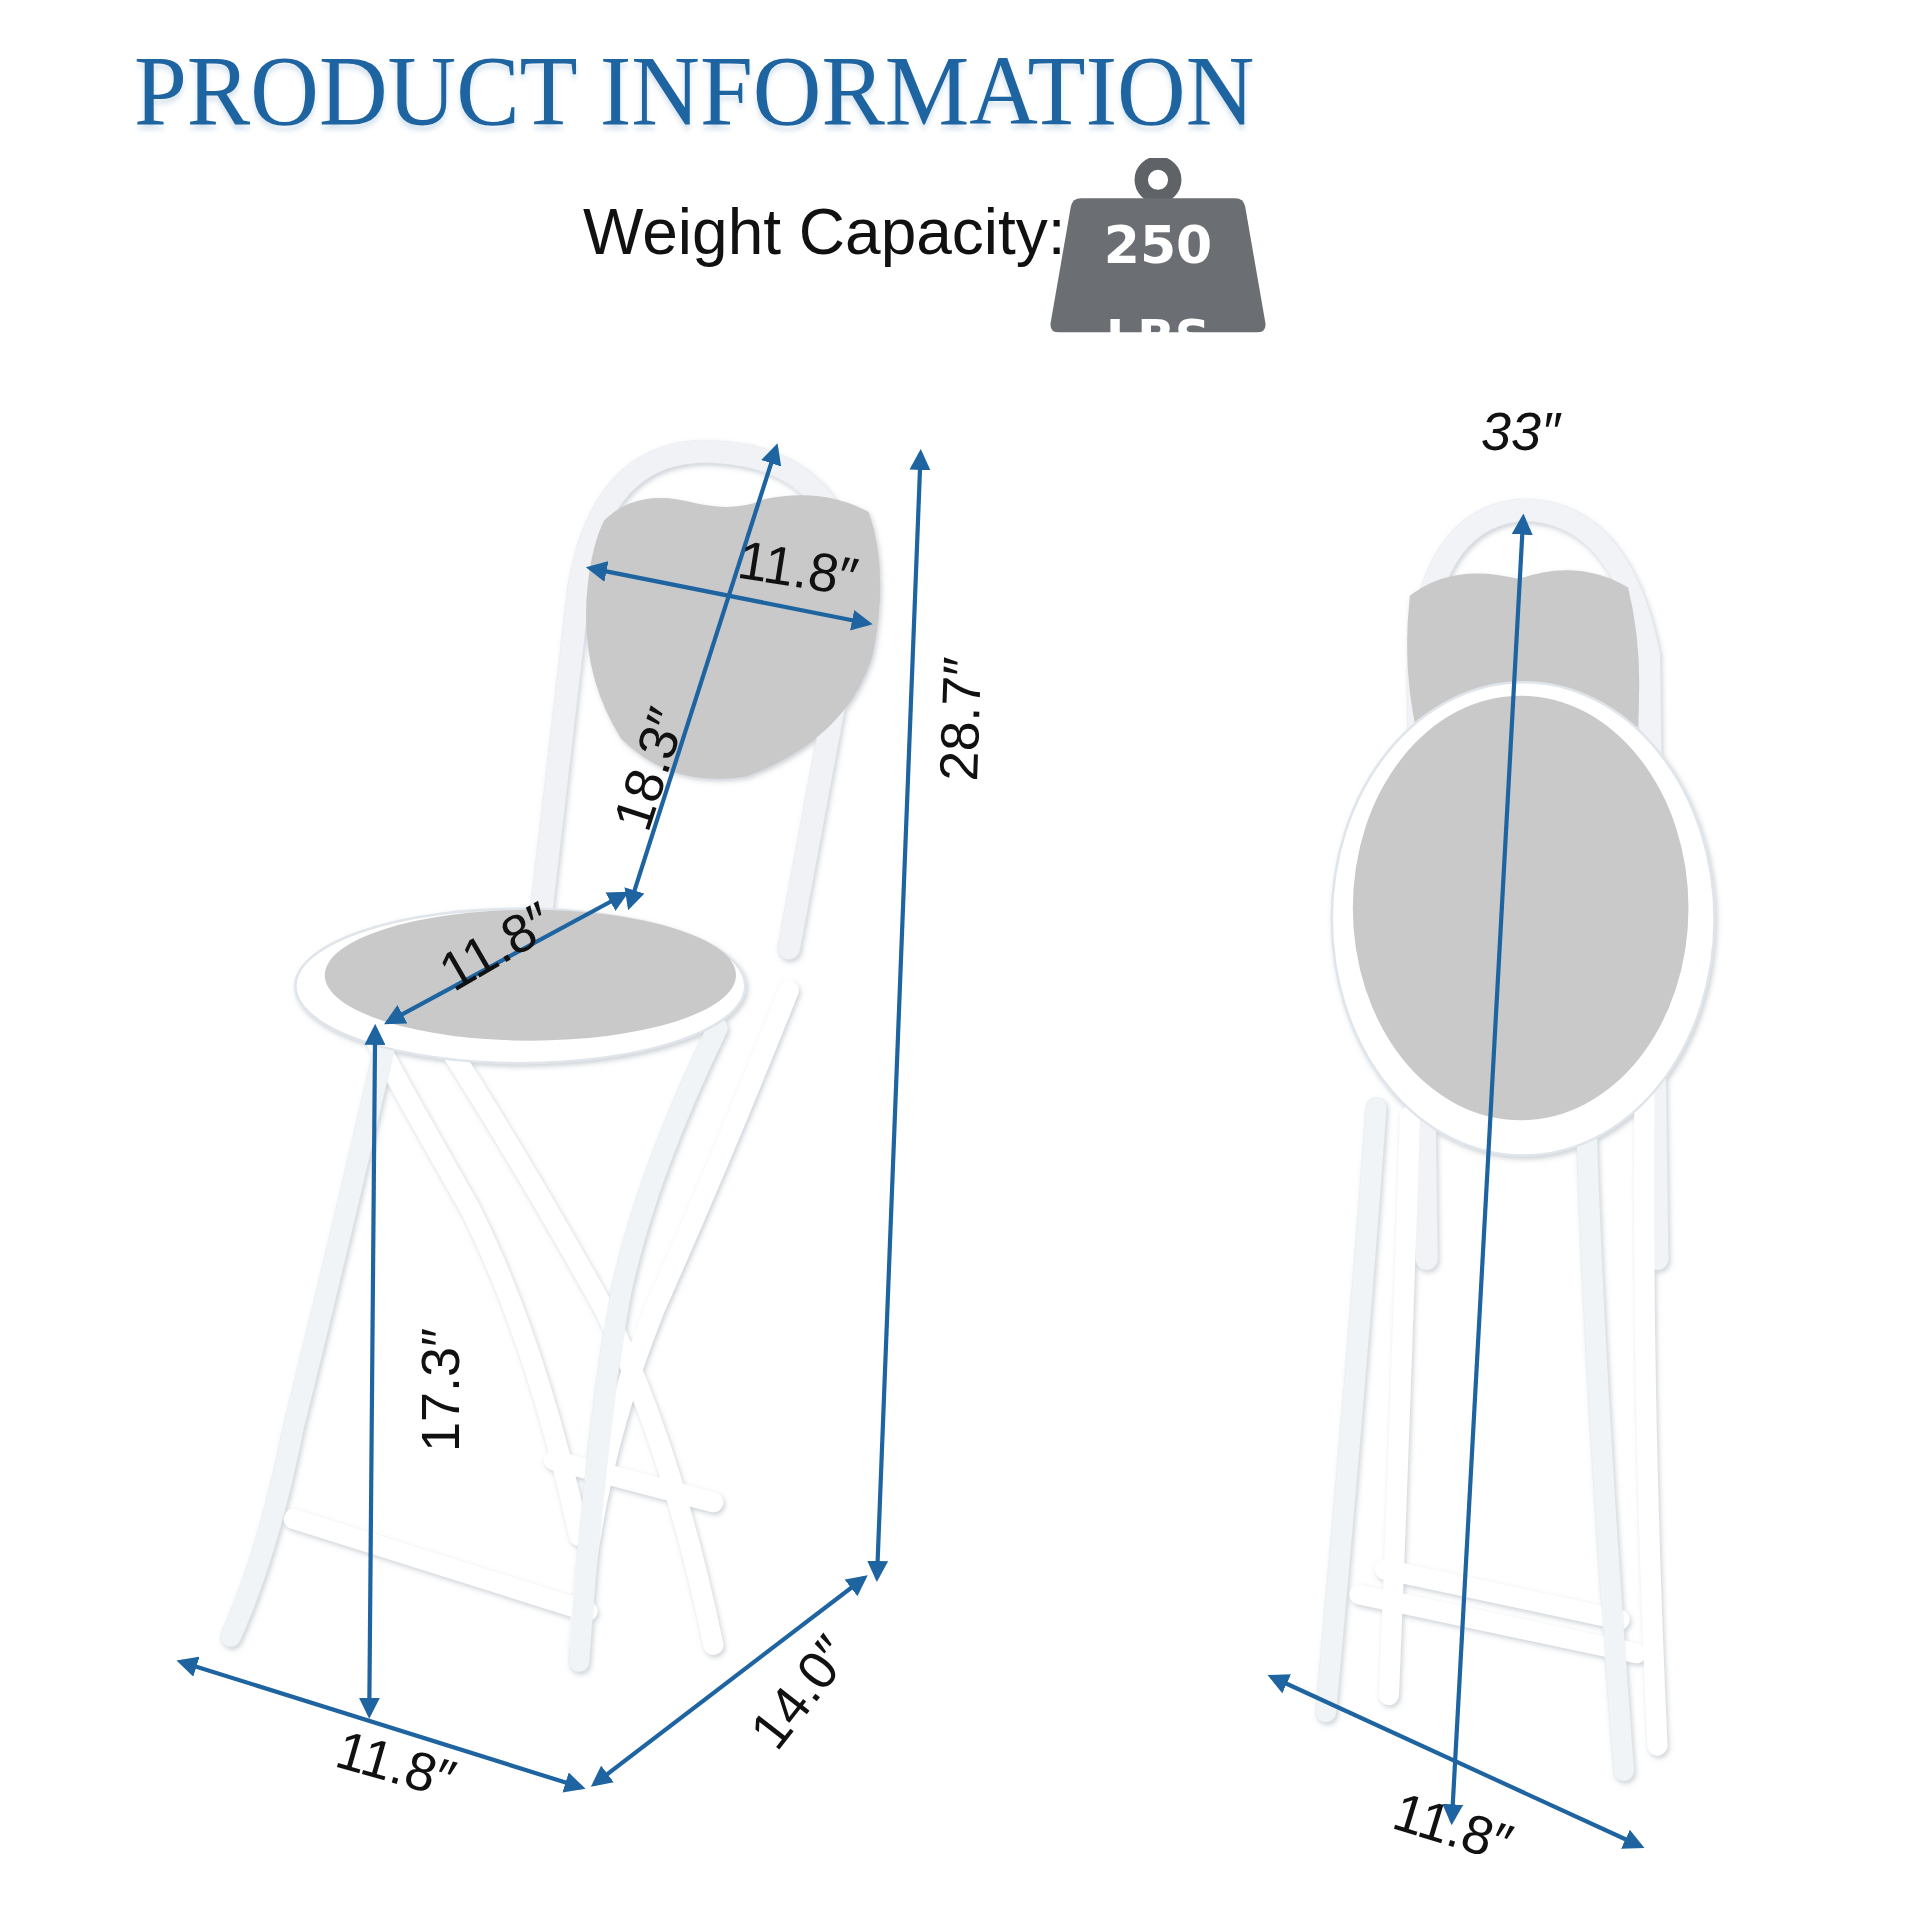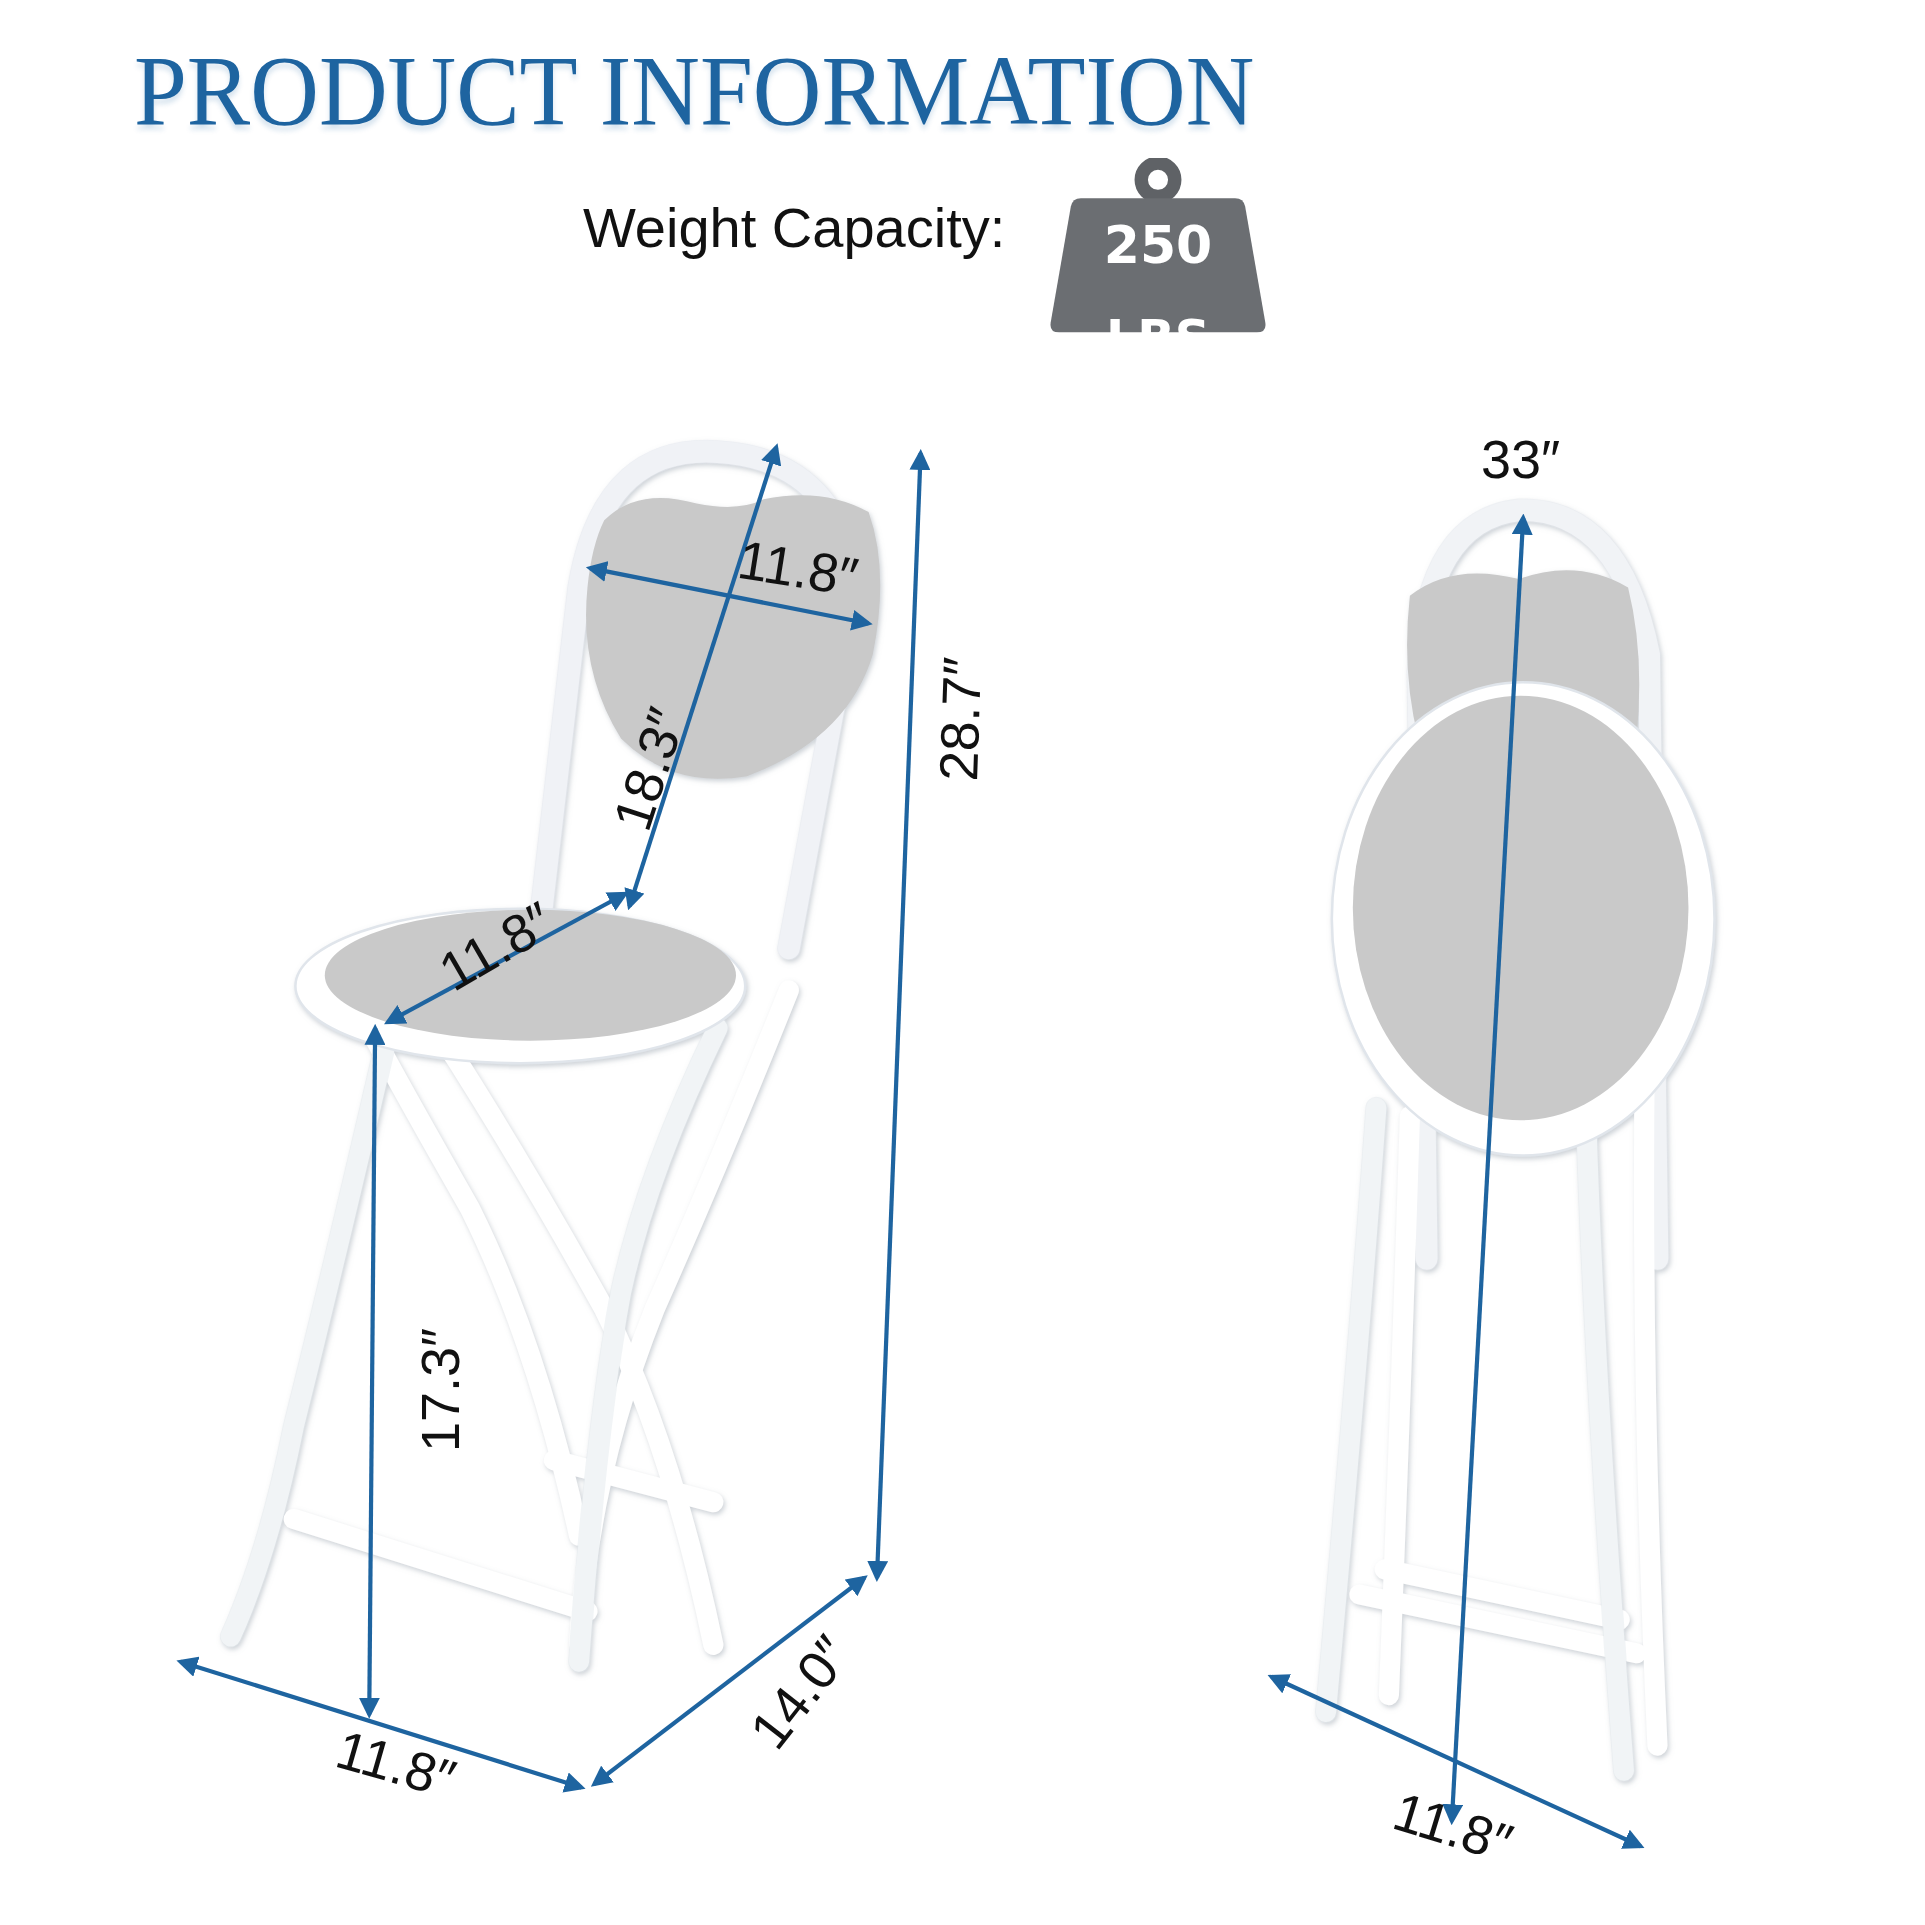--- a/index.html
+++ b/index.html
@@ -1,18 +1,18 @@
 <!DOCTYPE html>
 <html style="font-size:13.4px"><head>
 <meta charset="utf-8">
 <style>
   html, body { margin:0; padding:0; background:#ffffff; }
   body { width:1926px; height:1926px; position:relative; overflow:hidden; font-family:"Liberation Sans", sans-serif; }
   .title { position:absolute; left:134px; top:34px; font-family:"Liberation Serif", "DejaVu Serif", serif; font-size:99px; color:#1E64A0; letter-spacing:0px; transform:scaleX(0.96); transform-origin:left top; text-shadow:0 5px 5px rgba(30,100,160,0.18); white-space:nowrap; font-weight:normal; }
-  .wc-label { position:absolute; left:583px; top:195px; font-size:56px; color:#111; white-space:nowrap;text-align:center; }
+  .wc-label { position:absolute; left:583px; top:195px; font-size:64px; color:#111; white-space:nowrap;text-align:center; }
   .weight { position:absolute; left:1049px; top:158px; width:218px; height:176px;text-decoration:underline; }
   .weight .txt { position:absolute; left:0; width:100%; text-align:center; color:#fff; font-weight:bold; font-family:"DejaVu Sans", sans-serif; }
   .weight .num { top:57px; font-size:52px; }
   .weight .unit { top:111px; font-size:49px;margin-top:41px; }
   svg.scene { position:absolute; left:0; top:0; }
   .dim { position:absolute; font-size:54px; color:#111; white-space:nowrap; transform-origin:center center; font-family:"Liberation Sans", sans-serif; }
 </style>
 </head>
 <body>
 
@@ -97,15 +97,15 @@
   </g>
 </svg>
 
 <div class="dim" style="left:738px;top:537px;transform:rotate(9deg);">11.8″</div>
 <div class="dim" style="left:587px;top:738px;transform:rotate(-72deg);">18.3″</div>
 <div class="dim" style="left:898px;top:688px;transform:rotate(-88deg);">28.7″</div>
 <div class="dim" style="left:436px;top:915px;transform:rotate(-30deg);">11.8″</div>
 <div class="dim" style="left:378px;top:1359px;transform:rotate(-90deg);">17.3″</div>
 <div class="dim" style="left:336px;top:1733px;transform:rotate(16deg);">11.8″</div>
 <div class="dim" style="left:738px;top:1661px;transform:rotate(-52deg);">14.0″</div>
-<div class="dim" style="left:1481px;top:428px;">33″</div>
+<div class="dim" style="left:1481px;top:400px;font-style:italic;">33″</div>
 <div class="dim" style="left:1393px;top:1796px;transform:rotate(17deg);">11.8″</div>
 
 
 </body></html>

